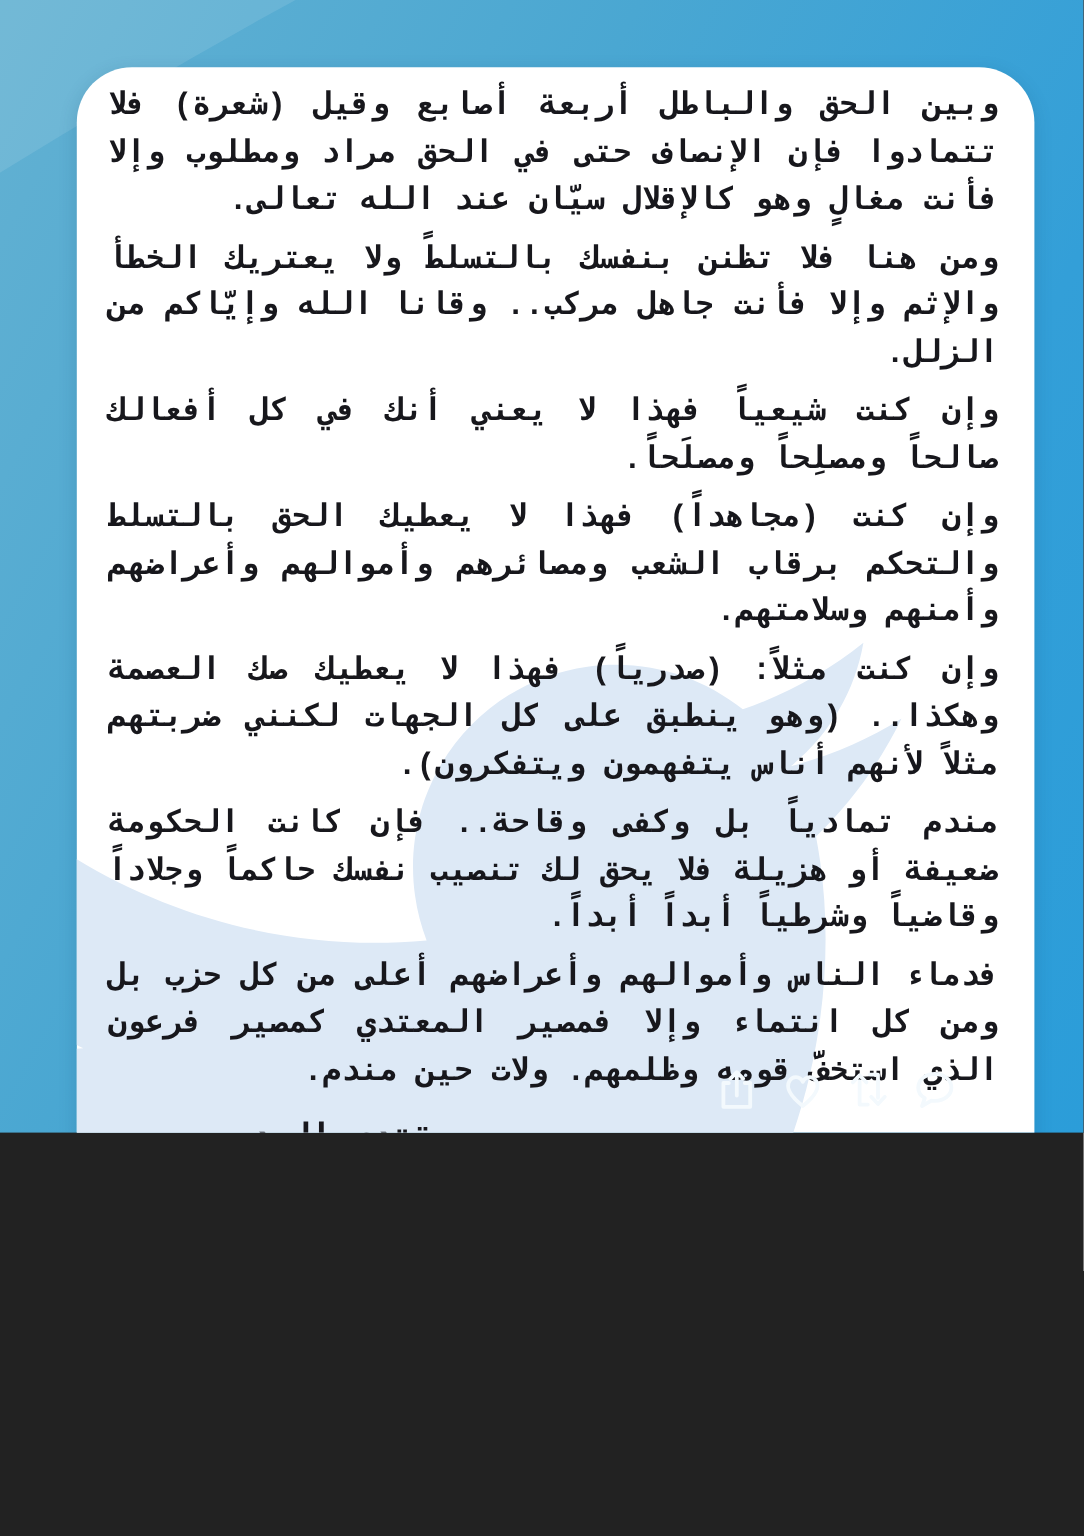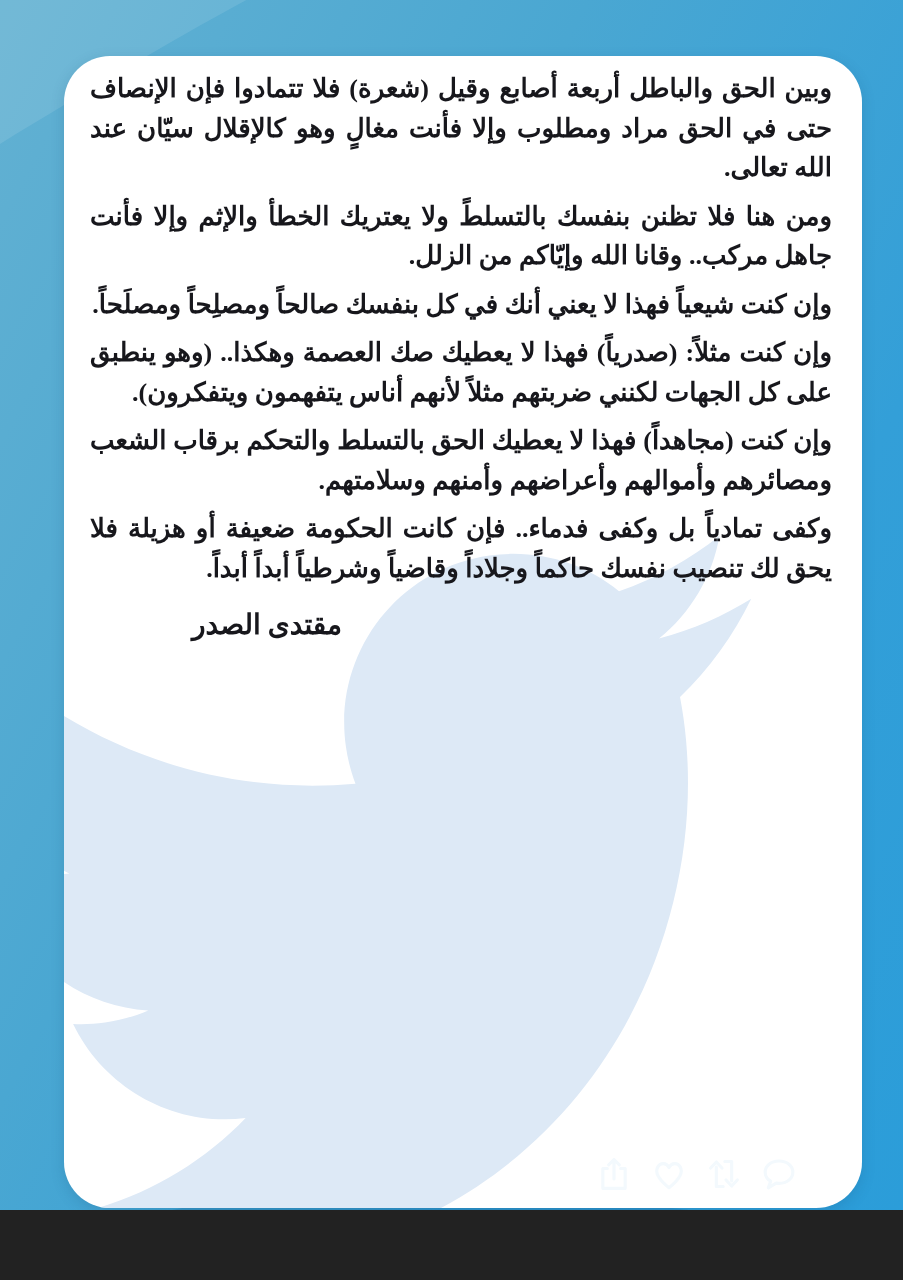--- a/index.html
+++ b/index.html
@@ -1,21 +1,21 @@
 <!DOCTYPE html>
 <html lang="ar"><head>
 <meta charset="utf-8">
 <style>
   html, body { margin: 0; padding: 0; background: #222; }
   .stage {
     position: relative;
-    width: 903px; height: 1210px;
+    width: 903px; height: 944px;
     overflow: hidden;
     background: linear-gradient(118deg, #63b1d2 0%, #4aa7d2 38%, #339fd8 72%, #2b9dd9 100%);
-    font-family: Liberation Serif, serif;
+    font-family: Liberation Mono, monospace;
   }
   .bg-decor { position: absolute; left: 0; top: 0; width: 903px; height: 1280px; }
 
   .card {
     position: absolute;
     left: 64px; top: 56px;
     width: 798px; height: 1152px;
     background: #ffffff;
     border-radius: 46px;
     overflow: hidden;
@@ -90,24 +90,25 @@
 
   <div class="card">
 
     <svg class="watermark" viewBox="0 0 24 24" aria-hidden="true">
       <path fill="#dde9f6" d="M23.643 4.937c-.835.37-1.732.62-2.675.733.962-.576 1.7-1.49 2.048-2.578-.9.534-1.897.922-2.958 1.13-.85-.904-2.06-1.47-3.4-1.47-2.572 0-4.658 2.086-4.658 4.66 0 .364.042.718.12 1.06-3.873-.195-7.304-2.05-9.602-4.868-.4.69-.63 1.49-.63 2.342 0 1.616.823 3.043 2.072 3.878-.764-.025-1.482-.234-2.11-.583v.06c0 2.257 1.605 4.14 3.737 4.568-.392.106-.803.162-1.227.162-.3 0-.593-.028-.877-.082.593 1.85 2.313 3.198 4.352 3.234-1.595 1.25-3.604 1.995-5.786 1.995-.376 0-.747-.022-1.112-.065 2.062 1.323 4.51 2.093 7.14 2.093 8.57 0 13.255-7.098 13.255-13.254 0-.2-.005-.402-.014-.602.91-.658 1.7-1.477 2.323-2.41z"></path>
     </svg>
 
     <div class="text-block">
       <p>وبين الحق والباطل أربعة أصابع وقيل (شعرة) فلا تتمادوا فإن الإنصاف حتى في الحق مراد ومطلوب وإلا فأنت مغالٍ وهو كالإقلال سيّان عند الله تعالى.</p>
       <p>ومن هنا فلا تظنن بنفسك بالتسلطً ولا يعتريك الخطأ والإثم وإلا فأنت جاهل مركب.. وقانا الله وإيّاكم من الزلل.</p>
-      <p>وإن كنت شيعياً فهذا لا يعني أنك في كل بنفسك صالحاً ومصلِحاً ومصلَحاً.</p>
+      <p>وإن كنت شيعياً فهذا لا يعني أنك في كل أفعالك صالحاً ومصلِحاً ومصلَحاً.</p>
+      <p>وإن كنت (مجاهداً) فهذا لا يعطيك الحق بالتسلط والتحكم برقاب الشعب ومصائرهم وأموالهم وأعراضهم وأمنهم وسلامتهم.</p>
       <p>وإن كنت مثلاً: (صدرياً) فهذا لا يعطيك صك العصمة وهكذا.. (وهو ينطبق على كل الجهات لكنني ضربتهم مثلاً لأنهم أناس يتفهمون ويتفكرون).</p>
-      <p>وإن كنت (مجاهداً) فهذا لا يعطيك الحق بالتسلط والتحكم برقاب الشعب ومصائرهم وأموالهم وأعراضهم وأمنهم وسلامتهم.</p>
-      <p>وكفى تمادياً بل وكفى فدماء.. فإن كانت الحكومة ضعيفة أو هزيلة فلا يحق لك تنصيب نفسك حاكماً وجلاداً وقاضياً وشرطياً أبداً أبداً.</p>
+      <p>مندم تمادياً بل وكفى وقاحة.. فإن كانت الحكومة ضعيفة أو هزيلة فلا يحق لك تنصيب نفسك حاكماً وجلاداً وقاضياً وشرطياً أبداً أبداً.</p>
+      <p>فدماء الناس وأموالهم وأعراضهم أعلى من كل حزب بل ومن كل انتماء وإلا فمصير المعتدي كمصير فرعون الذي استخفَّ قومه وظلمهم. ولات حين مندم.</p>
       <div class="signature">مقتدى الصدر</div>
     </div>
   </div>
 
   <div class="page-badge">
     <span>3</span>
   </div>
 
   <div class="actions">
 

